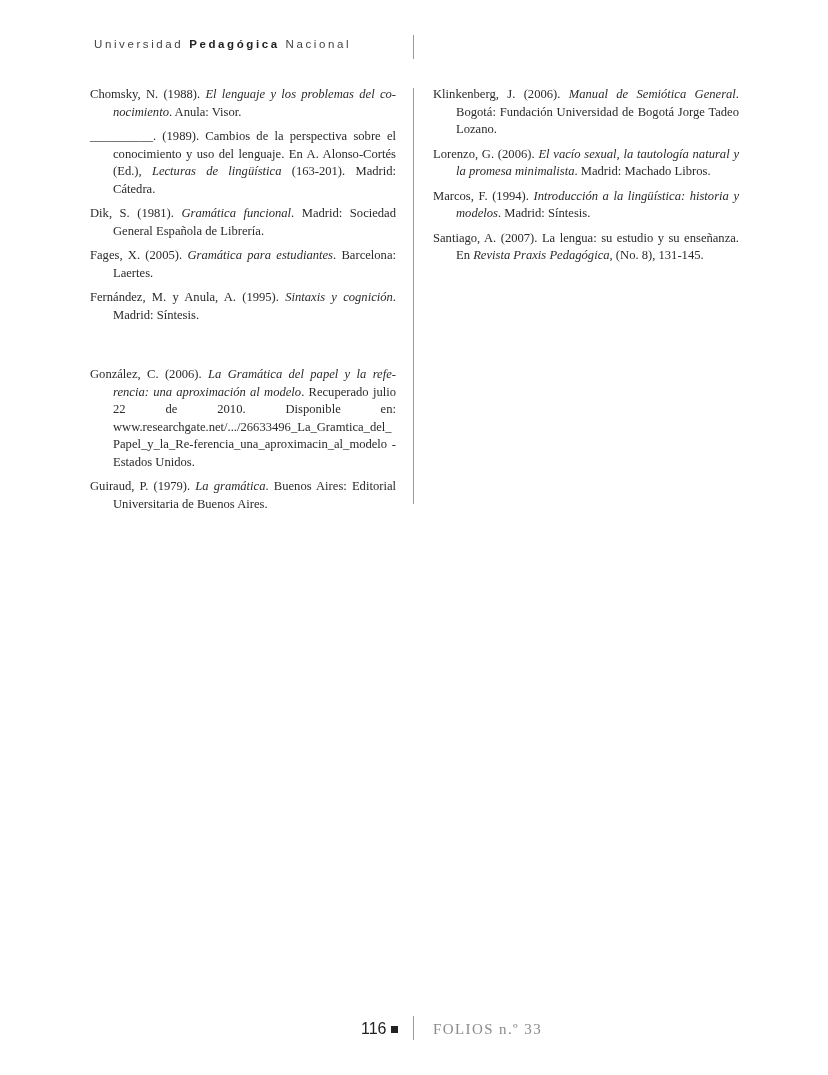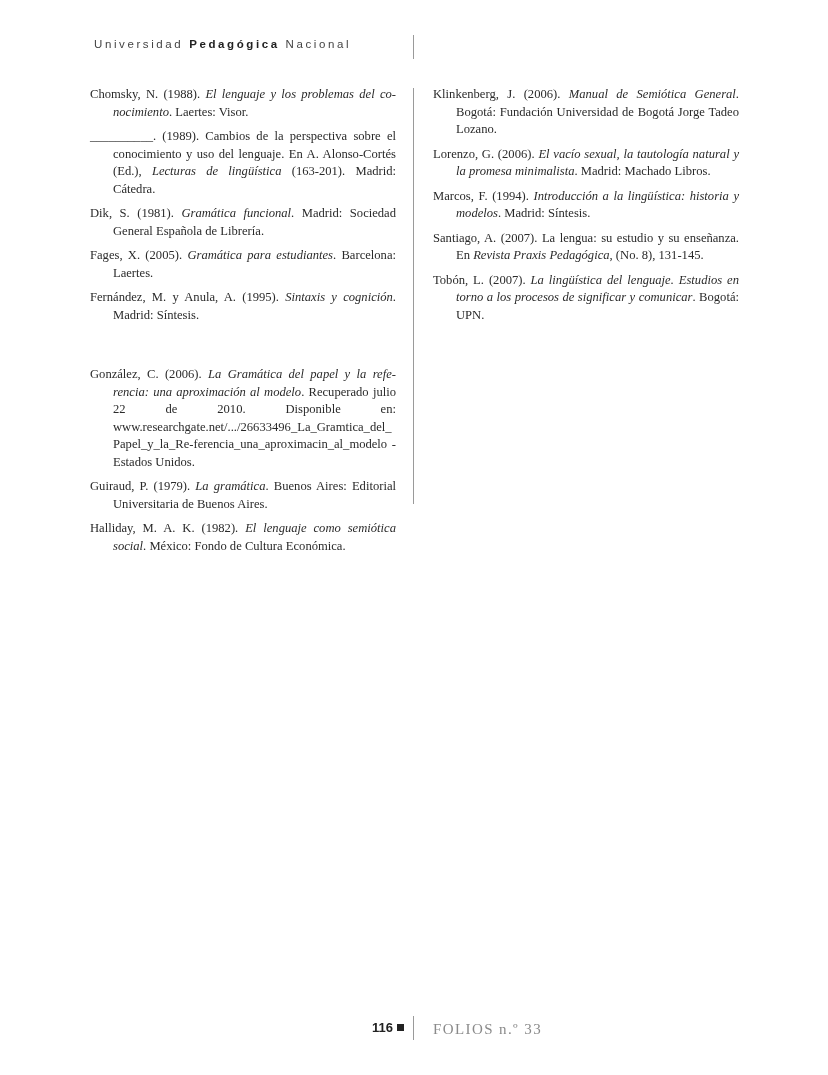--- a/index.html
+++ b/index.html
@@ -17,56 +17,54 @@
   .vline { position: absolute; width: 1px; background: #9a9a9a; }
   .col { position: absolute; top: 86px; width: 306px; }
   .col.left { left: 90px; }
   .col.right { left: 433px; }
   .ref {
     font-size: 12.6px; line-height: 17.5px; text-align: justify;
     padding-left: 23px; text-indent: -23px; margin: 0 0 7px 0;
   }
   .ref i { font-style: italic; }
   .footer-num {
-    position: absolute; left: 372px; top: 1020px;
+    position: absolute; left: 361px; top: 1020px;
     font-family: "Liberation Sans", "DejaVu Sans", sans-serif;
-    font-weight: bold; font-size: 13px; color: #222;
+    font-weight: normal; font-size: 16px; color: #222;
   }
   .footer-sq {
     display: inline-block; width: 7px; height: 7px; background: #222;
     margin-left: 4px; vertical-align: 1px;
   }
   .footer-folio {
     position: absolute; left: 433px; top: 1021px;
     font-family: "Liberation Serif", "DejaVu Serif", serif;
     font-size: 15px; letter-spacing: 1.4px; color: #8a8a8a;
   }
 </style>
 </head>
 <body>
 
 <div class="header"><span>Universidad </span><b>Pedagógica</b><span> Nacional</span></div>
 <div class="vline" style="left:413px; top:35px; height:24px;"></div>
 
 <div class="col left">
-  <p class="ref"><span>Chomsky, N. (1988). </span><i>El lenguaje y los problemas del co-nocimiento</i><span>. Laertes: Visor.</span></p>
+  <p class="ref"><span>Chomsky, N. (1988). </span><i>El lenguaje y los problemas del co-nocimiento</i><span>. Anula: Visor.</span></p>
   <p class="ref"><span>__________. (1989). Cambios de la perspectiva sobre el conocimiento y uso del lenguaje. En A. Alonso-Cortés (Ed.), </span><i>Lecturas de lingüística</i><span> (163-201). Madrid: Cátedra.</span></p>
   <p class="ref"><span>Dik, S. (1981). </span><i>Gramática funcional</i><span>. Madrid: Sociedad General Española de Librería.</span></p>
   <p class="ref"><span>Fages, X. (2005). </span><i>Gramática para estudiantes</i><span>. Barcelona: Laertes.</span></p>
   <p class="ref"><span>Fernández, M. y Anula, A. (1995). </span><i>Sintaxis y cognición</i><span>. Madrid: Síntesis.</span></p>
   <p class="ref" style="word-break:break-word;margin-top:42px;"><span>González, C. (2006). </span><i>La Gramática del papel y la refe-rencia: una aproximación al modelo</i><span>. Recuperado julio 22 de 2010. Disponible en: www.researchgate.net/.../26633496_La_Gramtica_del_Papel_y_la_Re-ferencia_una_aproximacin_al_modelo - Estados Unidos.</span></p>
   <p class="ref"><span>Guiraud, P. (1979). </span><i>La gramática</i><span>. Buenos Aires: Editorial Universitaria de Buenos Aires.</span></p>
-  <p class="ref"><span>Halliday, M. A. K. (1982). </span><i>El lenguaje como semiótica social</i><span>. México: Fondo de Cultura Económica.</span></p>
 </div>
 
 <div class="vline" style="left:413px; top:88px; height:416px;"></div>
 
 <div class="col right">
   <p class="ref"><span>Klinkenberg, J. (2006). </span><i>Manual de Semiótica General</i><span>. Bogotá: Fundación Universidad de Bogotá Jorge Tadeo Lozano.</span></p>
   <p class="ref"><span>Lorenzo, G. (2006). </span><i>El vacío sexual, la tautología natural y la promesa minimalista</i><span>. Madrid: Machado Libros.</span></p>
   <p class="ref"><span>Marcos, F. (1994). </span><i>Introducción a la lingüística: historia y modelos</i><span>. Madrid: Síntesis.</span></p>
   <p class="ref"><span>Santiago, A. (2007). La lengua: su estudio y su enseñanza. En </span><i>Revista Praxis Pedagógica</i><span>, (No. 8), 131-145.</span></p>
-  <p class="ref"><span>Tobón, L. (2007). </span><i>La lingüística del lenguaje. Estudios en torno a los procesos de significar y comunicar</i><span>. Bogotá: UPN.</span></p>
 </div>
 
 <div class="footer-num"><span>116</span><span class="footer-sq"></span></div>
 <div class="vline" style="left:413px; top:1016px; height:24px;"></div>
 <div class="footer-folio">FOLIOS n.º 33</div>
 
 </body></html>

